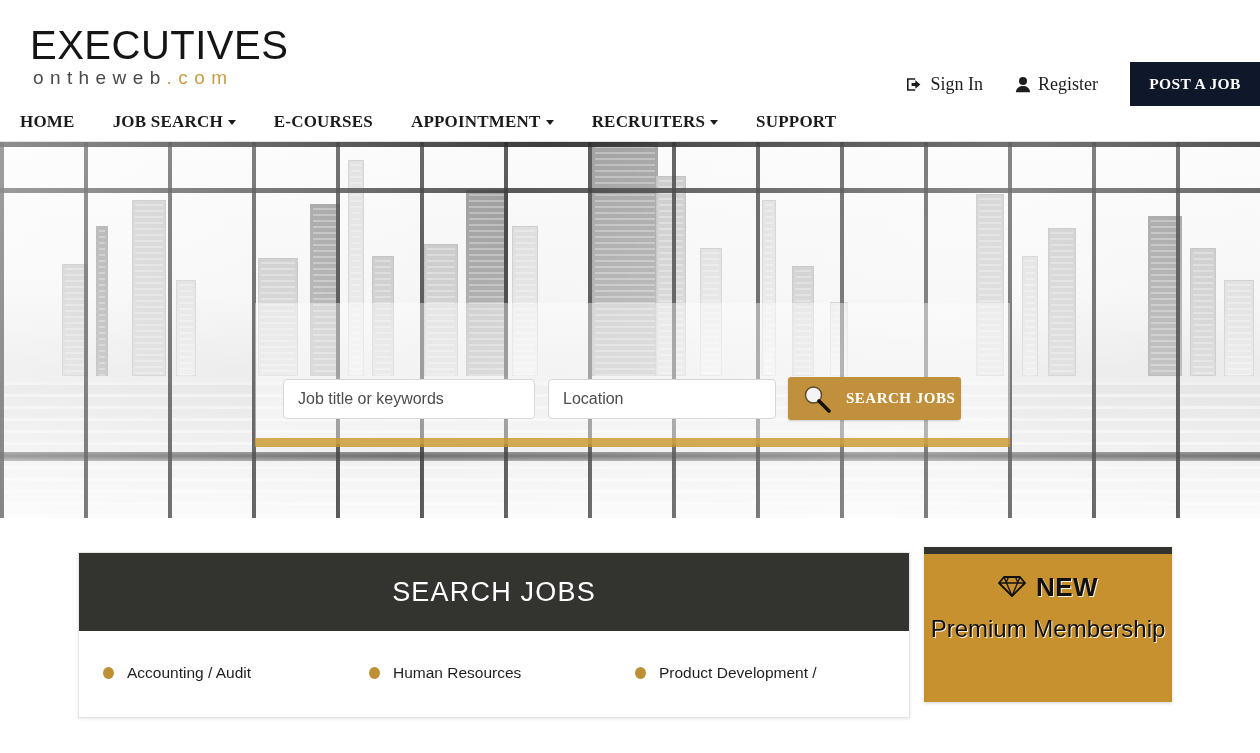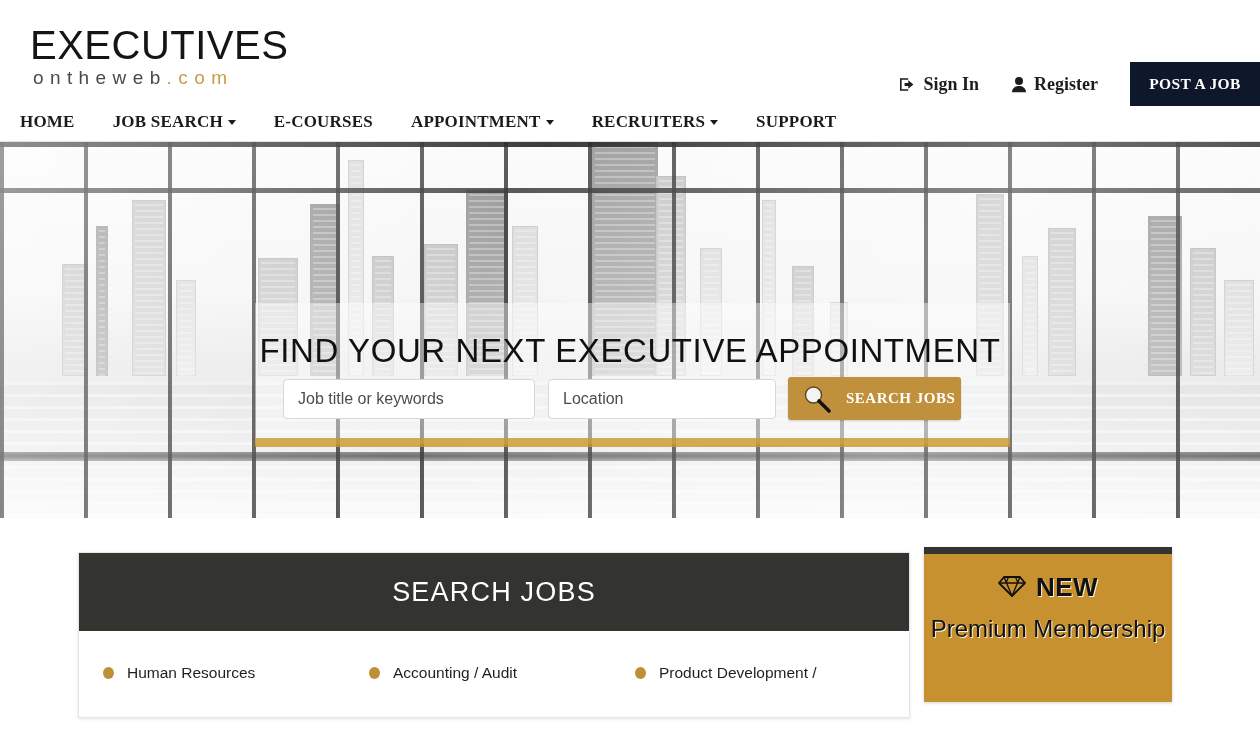--- a/index.html
+++ b/index.html
@@ -55,21 +55,21 @@
     display: flex;
     align-items: center;
     height: 44px;
   }
   .top-link {
     display: flex;
     align-items: center;
     gap: 7px;
     font-family: "Liberation Serif", serif;
     font-size: 18px;
-    font-weight: 700;
+    font-weight: 400;
     color: #1d1d1d;
     text-decoration: none;
     margin-right: 32px;
     cursor: pointer;
     white-space: nowrap;
   }
   .top-link svg { display: block; }
   .post-job-btn {
     display: flex;
     align-items: center;
@@ -462,21 +462,20 @@
     <div class="sill"></div>
     <div class="mullions"></div>
     <div class="transom"></div>
     <div class="top-frame"></div>
     <div class="glass-sheen"></div>
   </div>
 
   <div class="hero-overlay"></div>
   <div class="hero-gold-bar"></div>
 
-  <div class="hero-title">FIND YOUR NEXT EXECUTIVE APPOINTMENT</div>
 
   <div class="hero-search">
     <input id="kw-input" class="hero-input" type="text" placeholder="Job title or keywords" style="">
     <input id="loc-input" class="hero-input" type="text" placeholder="Location" style="">
     <button class="search-btn">
       <span class="mag">
         <svg width="30" height="30" viewBox="0 0 30 30" aria-hidden="true">
           <circle cx="11.5" cy="11" r="8" fill="#f4f4f4" stroke="#5b4a22" stroke-width="1.4"></circle>
           <line x1="17" y1="17" x2="27" y2="27" stroke="#111" stroke-width="3.6" stroke-linecap="round"></line>
         </svg>
@@ -489,25 +488,25 @@
 <div class="content">
 
   <section class="jobs-panel">
     <div class="panel-head">
       <h2 class="panel-head-title">SEARCH JOBS</h2>
     </div>
     <div class="panel-body">
       <div class="cat-grid">
         <a class="cat-item">
           <span class="cat-dot"></span>
-          <span>Human Resources</span>
+          <span>Accounting / Audit</span>
         </a>
         <a class="cat-item">
           <span class="cat-dot"></span>
-          <span>Accounting / Audit</span>
+          <span>Human Resources</span>
         </a>
         <a class="cat-item">
           <span class="cat-dot"></span>
           <span>Product Development /</span>
         </a>
       </div>
     </div>
   </section>
 
   <aside class="premium-card">

